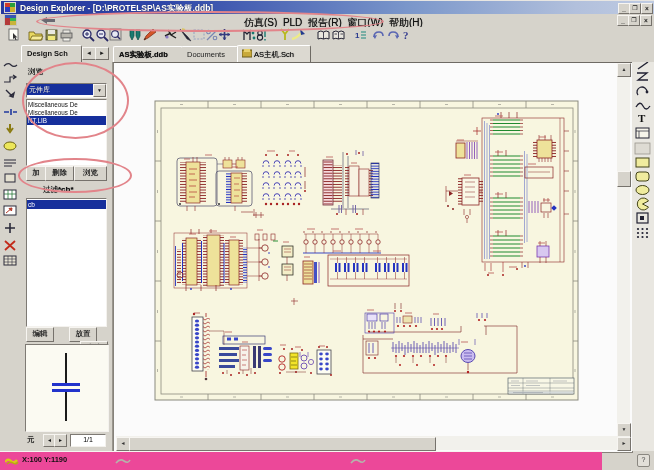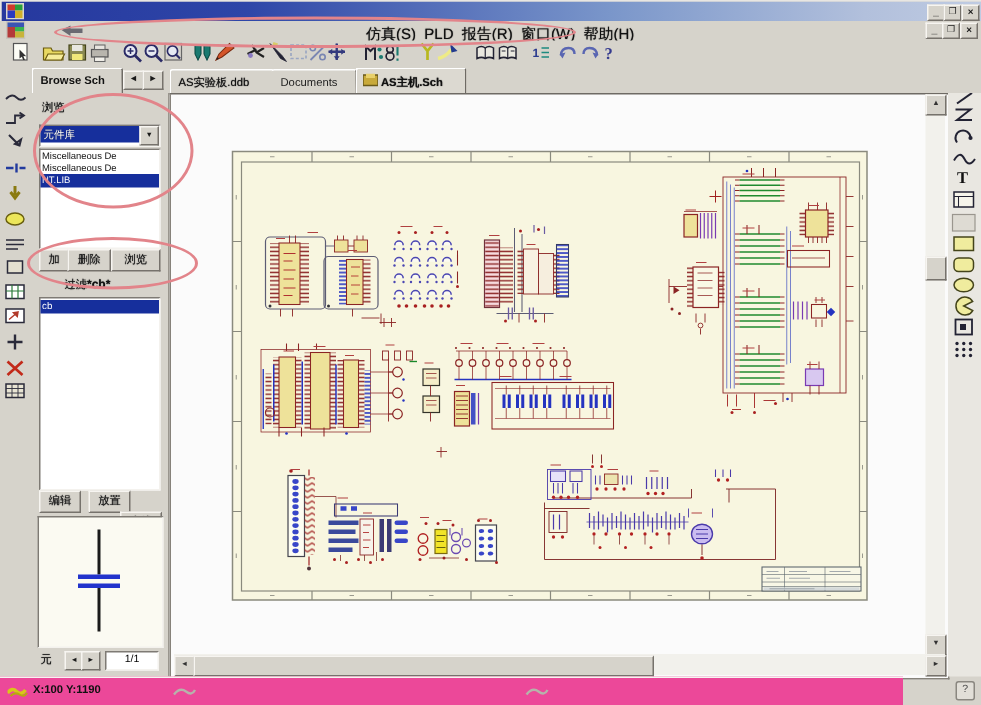--- a/index.html
+++ b/index.html
@@ -14,20 +14,21 @@
 <body>
 
 <div class="abs" style="left:0;top:0;width:654px;height:14px;background:linear-gradient(90deg,#26389e 0%,#2e46a8 25%,#7a96ca 62%,#b2c0dc 88%,#bfcbe2 100%);border-top:1px solid #e8e6e2;border-left:1px solid #e8e6e2">
   <svg class="abs" style="left:3px;top:1px" width="12" height="11" viewBox="0 0 12 11">
     <rect x="0" y="0" width="12" height="11" fill="#d9d6ce"></rect>
     <rect x="1" y="1" width="5" height="4" fill="#d03a2a"></rect>
       <rect x="6" y="1" width="5" height="4" fill="#2aa03a"></rect>
     <rect x="1" y="5" width="5" height="5" fill="#2a3ac0"></rect>
       <rect x="6" y="5" width="5" height="5" fill="#d0b02a"></rect>
   </svg>
+  <div class="abs cjk" style="left:19px;top:2px;font-size:8.5px;font-weight:bold;color:#fff;letter-spacing:0">Design Explorer - [D:\PROTELSP\AS实验板.ddb]</div>
   <div class="abs btn" style="left:617px;top:2px;width:10px;height:9px;line-height:9px;font-size:7px;font-weight:bold">_</div>
   <div class="abs btn" style="left:628px;top:2px;width:10px;height:9px;line-height:9px;font-size:6px">❐</div>
   <div class="abs btn" style="left:640px;top:2px;width:10px;height:9px;line-height:9px;font-size:6.5px;font-weight:bold">×</div>
 </div>
 
 <div class="abs" style="left:0;top:14px;width:654px;height:13px;background:#d6d3cb">
   <svg class="abs" style="left:4px;top:0px" width="13" height="12" viewBox="0 0 13 12">
     <rect x="0" y="0" width="13" height="12" fill="#c8c5bd"></rect>
     <rect x="1" y="1" width="11" height="3" fill="#3a54b4"></rect>
     <rect x="1" y="4" width="5" height="7" fill="#b43a3a"></rect>
@@ -169,37 +170,37 @@
 
     <g transform="translate(403,1)">
         <text x="0" y="10" font-size="11" font-weight="bold" fill="#343a8e" font-family="Liberation Serif">?</text>
       </g>
   </svg>
 </div>
 
 <div class="abs" style="left:0;top:44px;width:654px;height:18px;background:#d6d3cb">
 
   <div class="abs" style="left:21px;top:1px;width:59px;height:16px;background:#d6d3cb;border-top:1px solid #fff;border-left:1px solid #fff;border-right:1px solid #6e6a64;border-radius:2px 2px 0 0">
-    <div class="abs" style="left:5px;top:3px;font-size:7.5px;font-weight:bold;color:#111">Browse Sch</div>
+    <div class="abs" style="left:5px;top:3px;font-size:7.5px;font-weight:bold;color:#111">Design Sch</div>
   </div>
   <div class="abs btn" style="left:82px;top:3px;width:12px;height:11px;line-height:11px;font-size:6px">◄</div>
   <div class="abs btn" style="left:95px;top:3px;width:12px;height:11px;line-height:11px;font-size:6px">►</div>
 
   <div class="abs" style="left:113px;top:2px;width:68px;height:16px;background:#d6d3cb;border-top:1px solid #fff;border-left:1px solid #fff;border-right:1px solid #6e6a64;border-radius:2px 2px 0 0">
-    <div class="abs cjk" style="left:5px;top:3px;font-size:7.5px;font-weight:normal;color:#111">AS实验板.ddb</div>
+    <div class="abs cjk" style="left:5px;top:3px;font-size:7.5px;font-weight:bold;color:#111">AS实验板.ddb</div>
   </div>
   <div class="abs" style="left:181px;top:2px;width:56px;height:16px;background:#d6d3cb;border-top:1px solid #fff;border-right:1px solid #6e6a64;border-radius:2px 2px 0 0">
     <div class="abs" style="left:6px;top:3px;font-size:7.5px;font-weight:normal;color:#222">Documents</div>
   </div>
   <div class="abs" style="left:237px;top:1px;width:72px;height:17px;background:#dcd9d1;border-top:1px solid #fff;border-left:1px solid #fff;border-right:1px solid #6e6a64;border-radius:2px 2px 0 0">
     <svg class="abs" style="left:4px;top:3px" width="10" height="9" viewBox="0 0 10 9">
         <rect x="0" y="1" width="10" height="7" fill="#c8a93a" stroke="#6a5a1a" stroke-width="1"></rect>
         <rect x="2" y="0" width="6" height="3" fill="#e8d06a"></rect>
       </svg>
-    <div class="abs cjk" style="left:16px;top:4px;font-size:7.5px;font-weight:bold;color:#111">AS主机.Sch</div>
+    <div class="abs cjk" style="left:16px;top:4px;font-size:7.5px;font-weight:normal;color:#111">AS主机.Sch</div>
   </div>
 </div>
 
 <svg class="abs" style="left:0;top:62px" width="21" height="300" viewBox="0 0 21 300" id="lstrip">
   <g stroke="#2a2a3a" fill="none" stroke-width="1.2">
     <path d="M4 4 Q8 0 11 3 T17 3"></path>
     <path d="M4 20 h6 v-5 h6 M13 13 l3 2 l-3 2"></path>
     <path d="M6 28 l7 7 M13 35 l-3 -1 l4 -3 Z" stroke-width="1.4"></path>
     <path d="M4 50 h5 M11 47 v6 M13 50 h4" stroke="#223a9e" stroke-width="1.6"></path>
   </g>
@@ -242,21 +243,21 @@
   <div class="abs btn cjk" style="left:24px;top:104px;width:27px;height:13px;line-height:12px">删除</div>
   <div class="abs btn cjk" style="left:53px;top:104px;width:31px;height:13px;line-height:12px">浏览</div>
 
   <div class="abs cjk" style="left:22px;top:123px;font-size:7.5px;color:#111">过滤<b style="font-size:8px">*cb*</b></div>
 
   <div class="abs bin" style="left:5px;top:136px;width:79px;height:127px;background:#fff;font-size:6.5px">
     <div style="background:#162f9c;color:#fff;padding:1px;margin:1px 0 0 0">cb</div>
   </div>
 
   <div class="abs btn cjk" style="left:5px;top:265px;width:26px;height:13px;line-height:12px">编辑</div>
-  <div class="abs btn cjk" style="left:38px;top:265px;width:26px;height:13px;line-height:12px">放置</div>
+  <div class="abs btn cjk" style="left:48px;top:265px;width:26px;height:13px;line-height:12px">放置</div>
   <div class="abs btn cjk" style="left:59px;top:279px;width:26px;height:13px;line-height:12px">查找</div>
 
   <div class="abs bin" style="left:4px;top:282px;width:82px;height:86px;background:#fbfaf2">
     <svg width="80" height="84" viewBox="0 0 80 84">
       <line x1="40" y1="8" x2="40" y2="38" stroke="#1a1a1a" stroke-width="2"></line>
       <rect x="26" y="38" width="28" height="3" fill="#2233cc"></rect>
       <rect x="26" y="44" width="28" height="3" fill="#2233cc"></rect>
       <line x1="40" y1="47" x2="40" y2="76" stroke="#1a1a1a" stroke-width="2"></line>
     </svg>
   </div>

